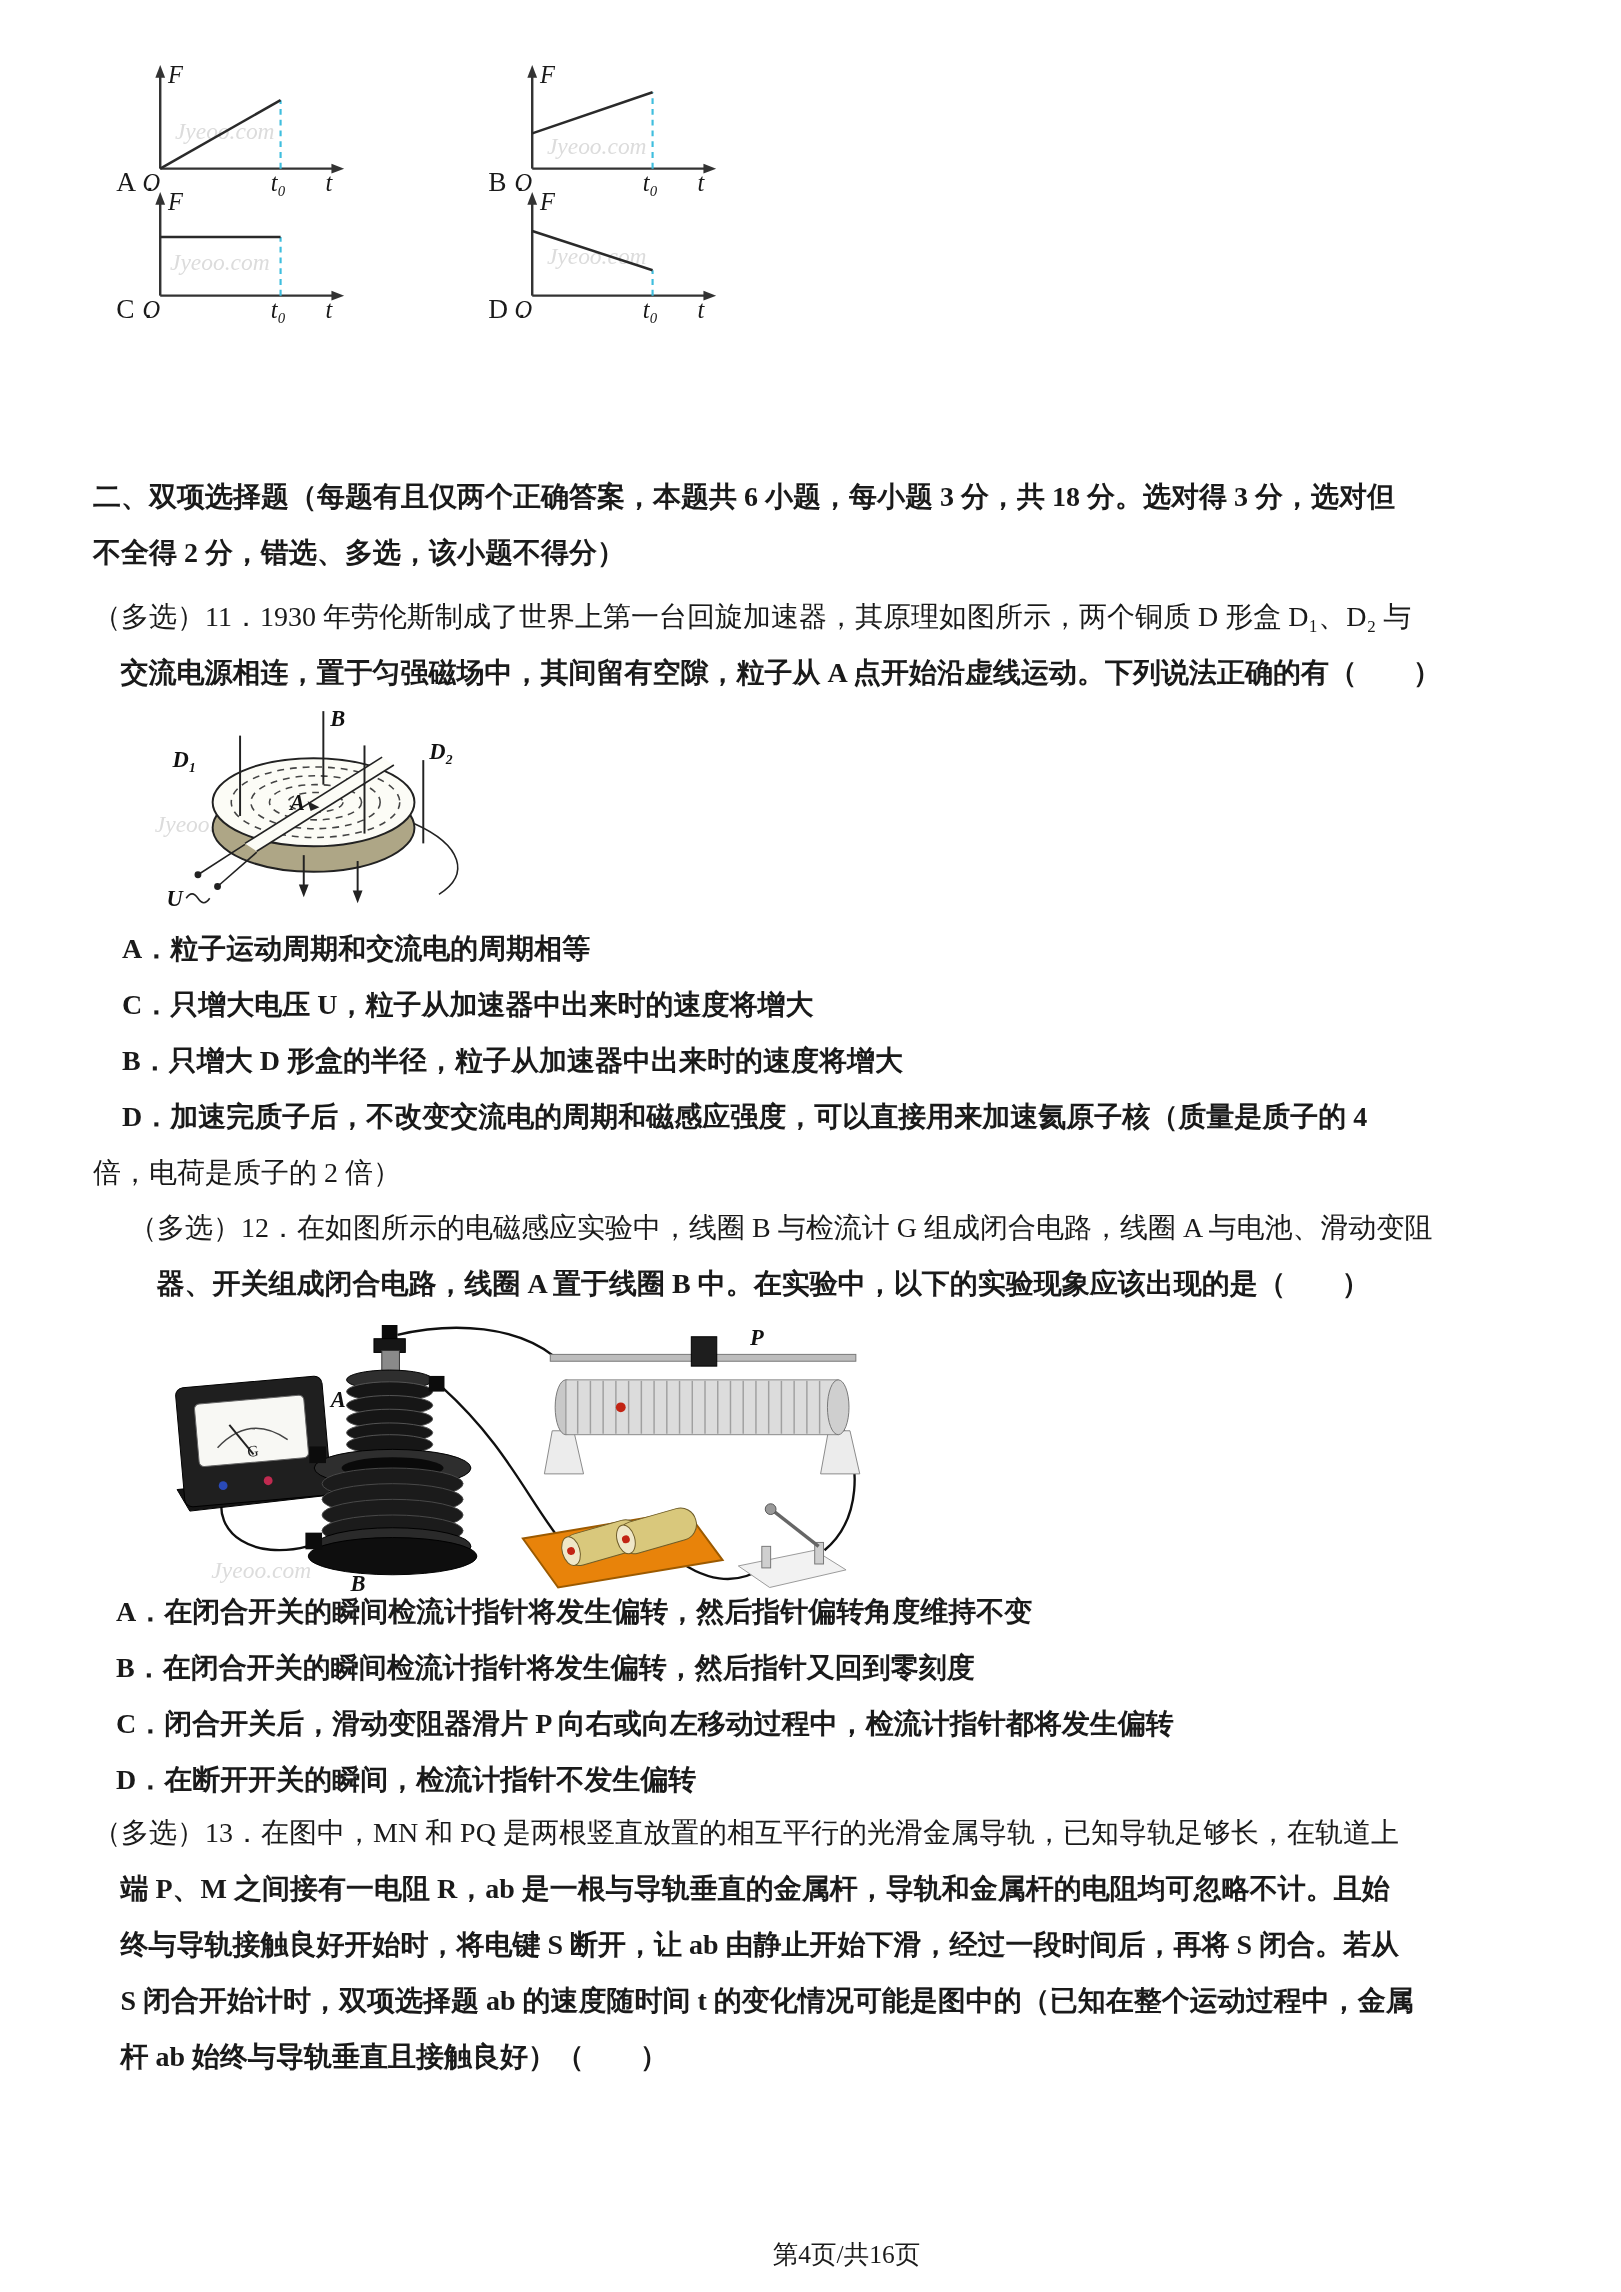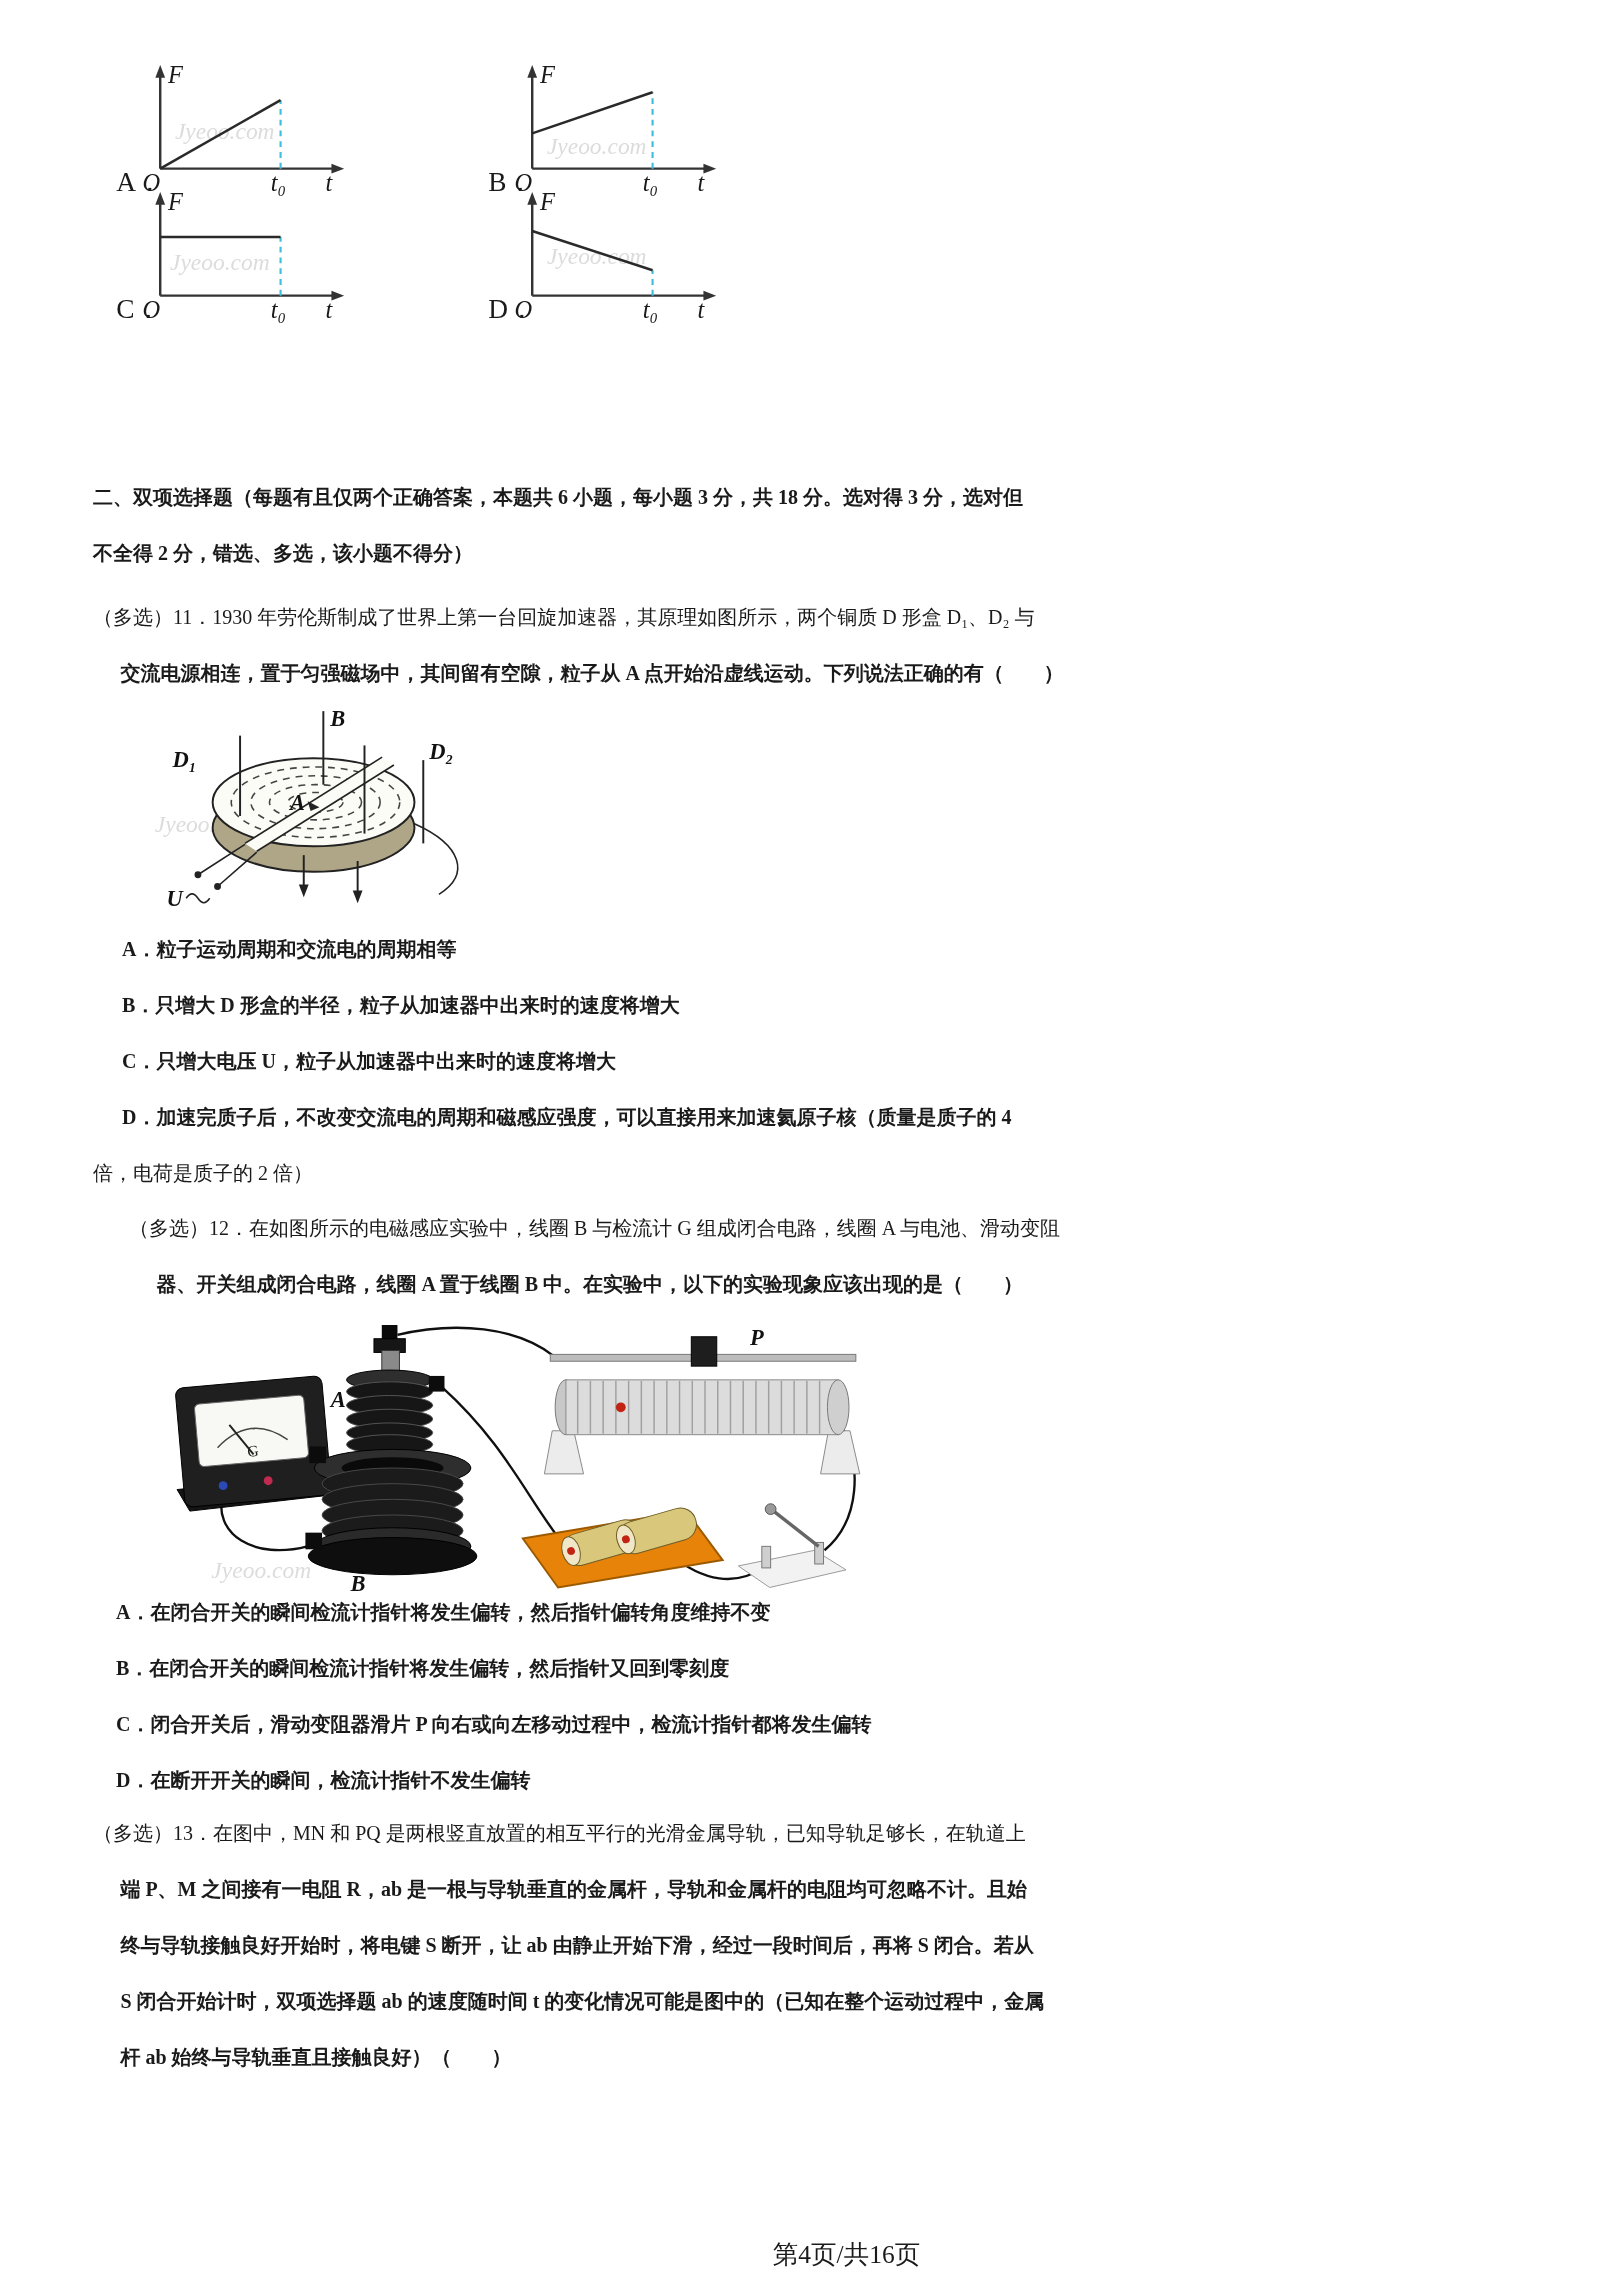--- a/index.html
+++ b/index.html
@@ -1,19 +1,19 @@
 <!DOCTYPE html>
 <html><head>
 <meta charset="utf-8">
 <style>
   html,body{margin:0;padding:0;background:#888;}
   .page{position:relative;width:1621px;height:2293px;background:#ffffff;
         font-family:"Liberation Serif","DejaVu Serif",serif;color:#1a1a1a;overflow:hidden;}
   .block{position:absolute;}
-  .line{height:56px;line-height:56px;font-size:20px;white-space:nowrap;}
+  .line{height:56px;line-height:56px;font-size:28px;white-space:nowrap;}
   .bold .line{font-weight:bold;}
   .ind{padding-left:27.4px;font-weight:bold;}
   .optl{padding-left:29px;font-weight:bold;}
   .footer{position:absolute;left:0;width:100%;text-align:center;font-size:25.5px;}
   svg{overflow:visible;}
   .math{font-style:italic;font-size:25px;fill:#1a1a1a;font-family:"Liberation Serif",serif;}
   .glabel{font-size:28px;fill:#1a1a1a;font-family:"Liberation Serif",serif;}
   .slbl{font-style:italic;font-weight:bold;font-size:23px;fill:#111;font-family:"Liberation Serif",serif;}
   .axis{stroke:#333;stroke-width:2.5;}
   .dataline{stroke:#2a2a2a;stroke-width:2.6;fill:none;}
@@ -142,22 +142,22 @@
       <text class="slbl" x="26" y="62">D₁</text>
       <text class="slbl" x="187" y="20">B</text>
       <text class="slbl" x="288" y="54">D₂</text>
       <text class="slbl" x="146" y="106">A</text>
       <text class="slbl" x="20" y="204">U</text>
     </svg>
   </div>
 
   <div class="block" style="left:93px;top:921px;">
     <div class="line optl">A．粒子运动周期和交流电的周期相等</div>
+    <div class="line optl">C．只增大电压 U，粒子从加速器中出来时的速度将增大</div>
     <div class="line optl">B．只增大 D 形盒的半径，粒子从加速器中出来时的速度将增大</div>
-    <div class="line optl">C．只增大电压 U，粒子从加速器中出来时的速度将增大</div>
     <div class="line optl">D．加速完质子后，不改变交流电的周期和磁感应强度，可以直接用来加速氦原子核（质量是质子的 4</div>
     <div class="line">倍，电荷是质子的 2 倍）</div>
   </div>
 
   <div class="block" style="left:93px;top:1200px;margin-left:36px;">
     <div class="line">（多选）12．在如图所示的电磁感应实验中，线圈 B 与检流计 G 组成闭合电路，线圈 A 与电池、滑动变阻</div>
     <div class="line ind">器、开关组成闭合电路，线圈 A 置于线圈 B 中。在实验中，以下的实验现象应该出现的是（　　）</div>
   </div>
 
   <div class="block" style="left:162px;top:1325px;">

